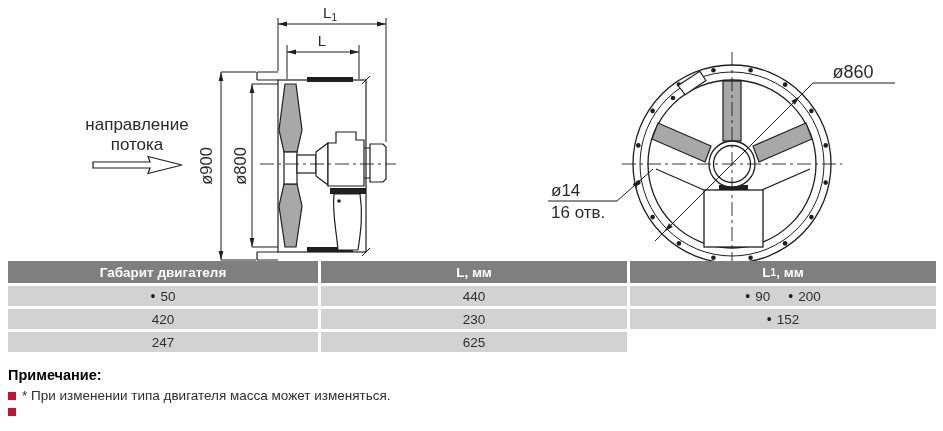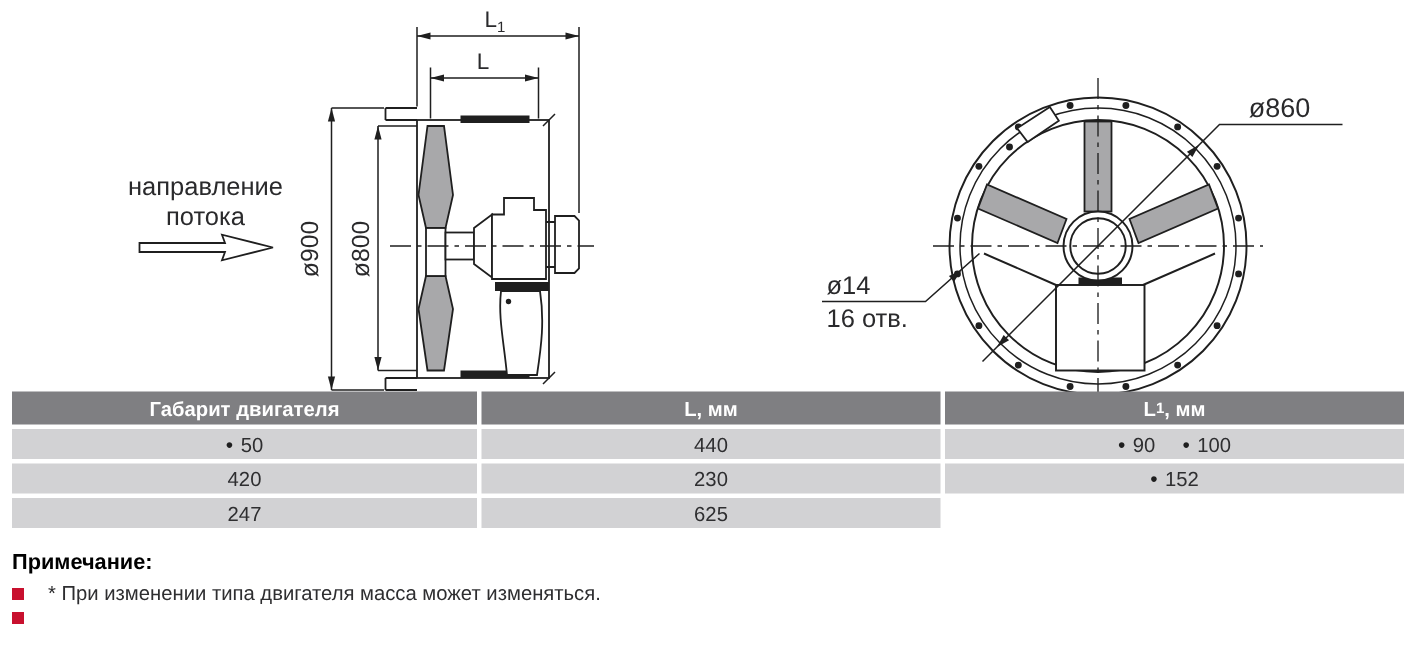--- a/index.html
+++ b/index.html
@@ -14,21 +14,21 @@
          height:22px;display:flex;align-items:center;justify-content:center;}
   .hcell sub{font-size:10px;}
   .cell{background:#d2d2d4;color:#2e2e30;font-size:13.5px;height:20px;
         display:flex;align-items:center;justify-content:center;}
   .size-item{display:inline-flex;align-items:center;gap:5px;}
   .size-item + .size-item{margin-left:18px;}
   .bullet{font-size:14px;color:#1f1f1f;line-height:1;}
   
   .notes{position:absolute;left:8px;top:367px;width:932px;}
   .notes-title{font-weight:bold;font-size:14.5px;color:#000000;}
-  .note-item{display:flex;align-items:center;gap:16px;margin-top:5px;
+  .note-item{display:flex;align-items:center;gap:6px;margin-top:5px;
              font-size:13.5px;color:#2e2e30;}
   .note-bullet{width:8px;height:8px;background:#c8102e;flex:0 0 auto;}
 </style>
 </head>
 <body>
 
 <svg class="drawing" viewBox="0 0 943 272" xmlns="http://www.w3.org/2000/svg">
 
   <g stroke="#1f1f1f" stroke-width="1.2" fill="none">
 
@@ -179,21 +179,21 @@
   </div>
   <div class="cell">440</div>
 
   <div class="cell">
     <span class="size-item">
         <span class="bullet">•</span>
         <span>90</span>
       </span>
     <span class="size-item">
         <span class="bullet">•</span>
-        <span>100</span>
+        <span>200</span>
       </span>
   </div>
   <div class="cell">420</div>
   <div class="cell">230</div>
 
   <div class="cell">
     <span class="size-item">
         <span class="bullet">•</span>
         <span>152</span>
       </span>

